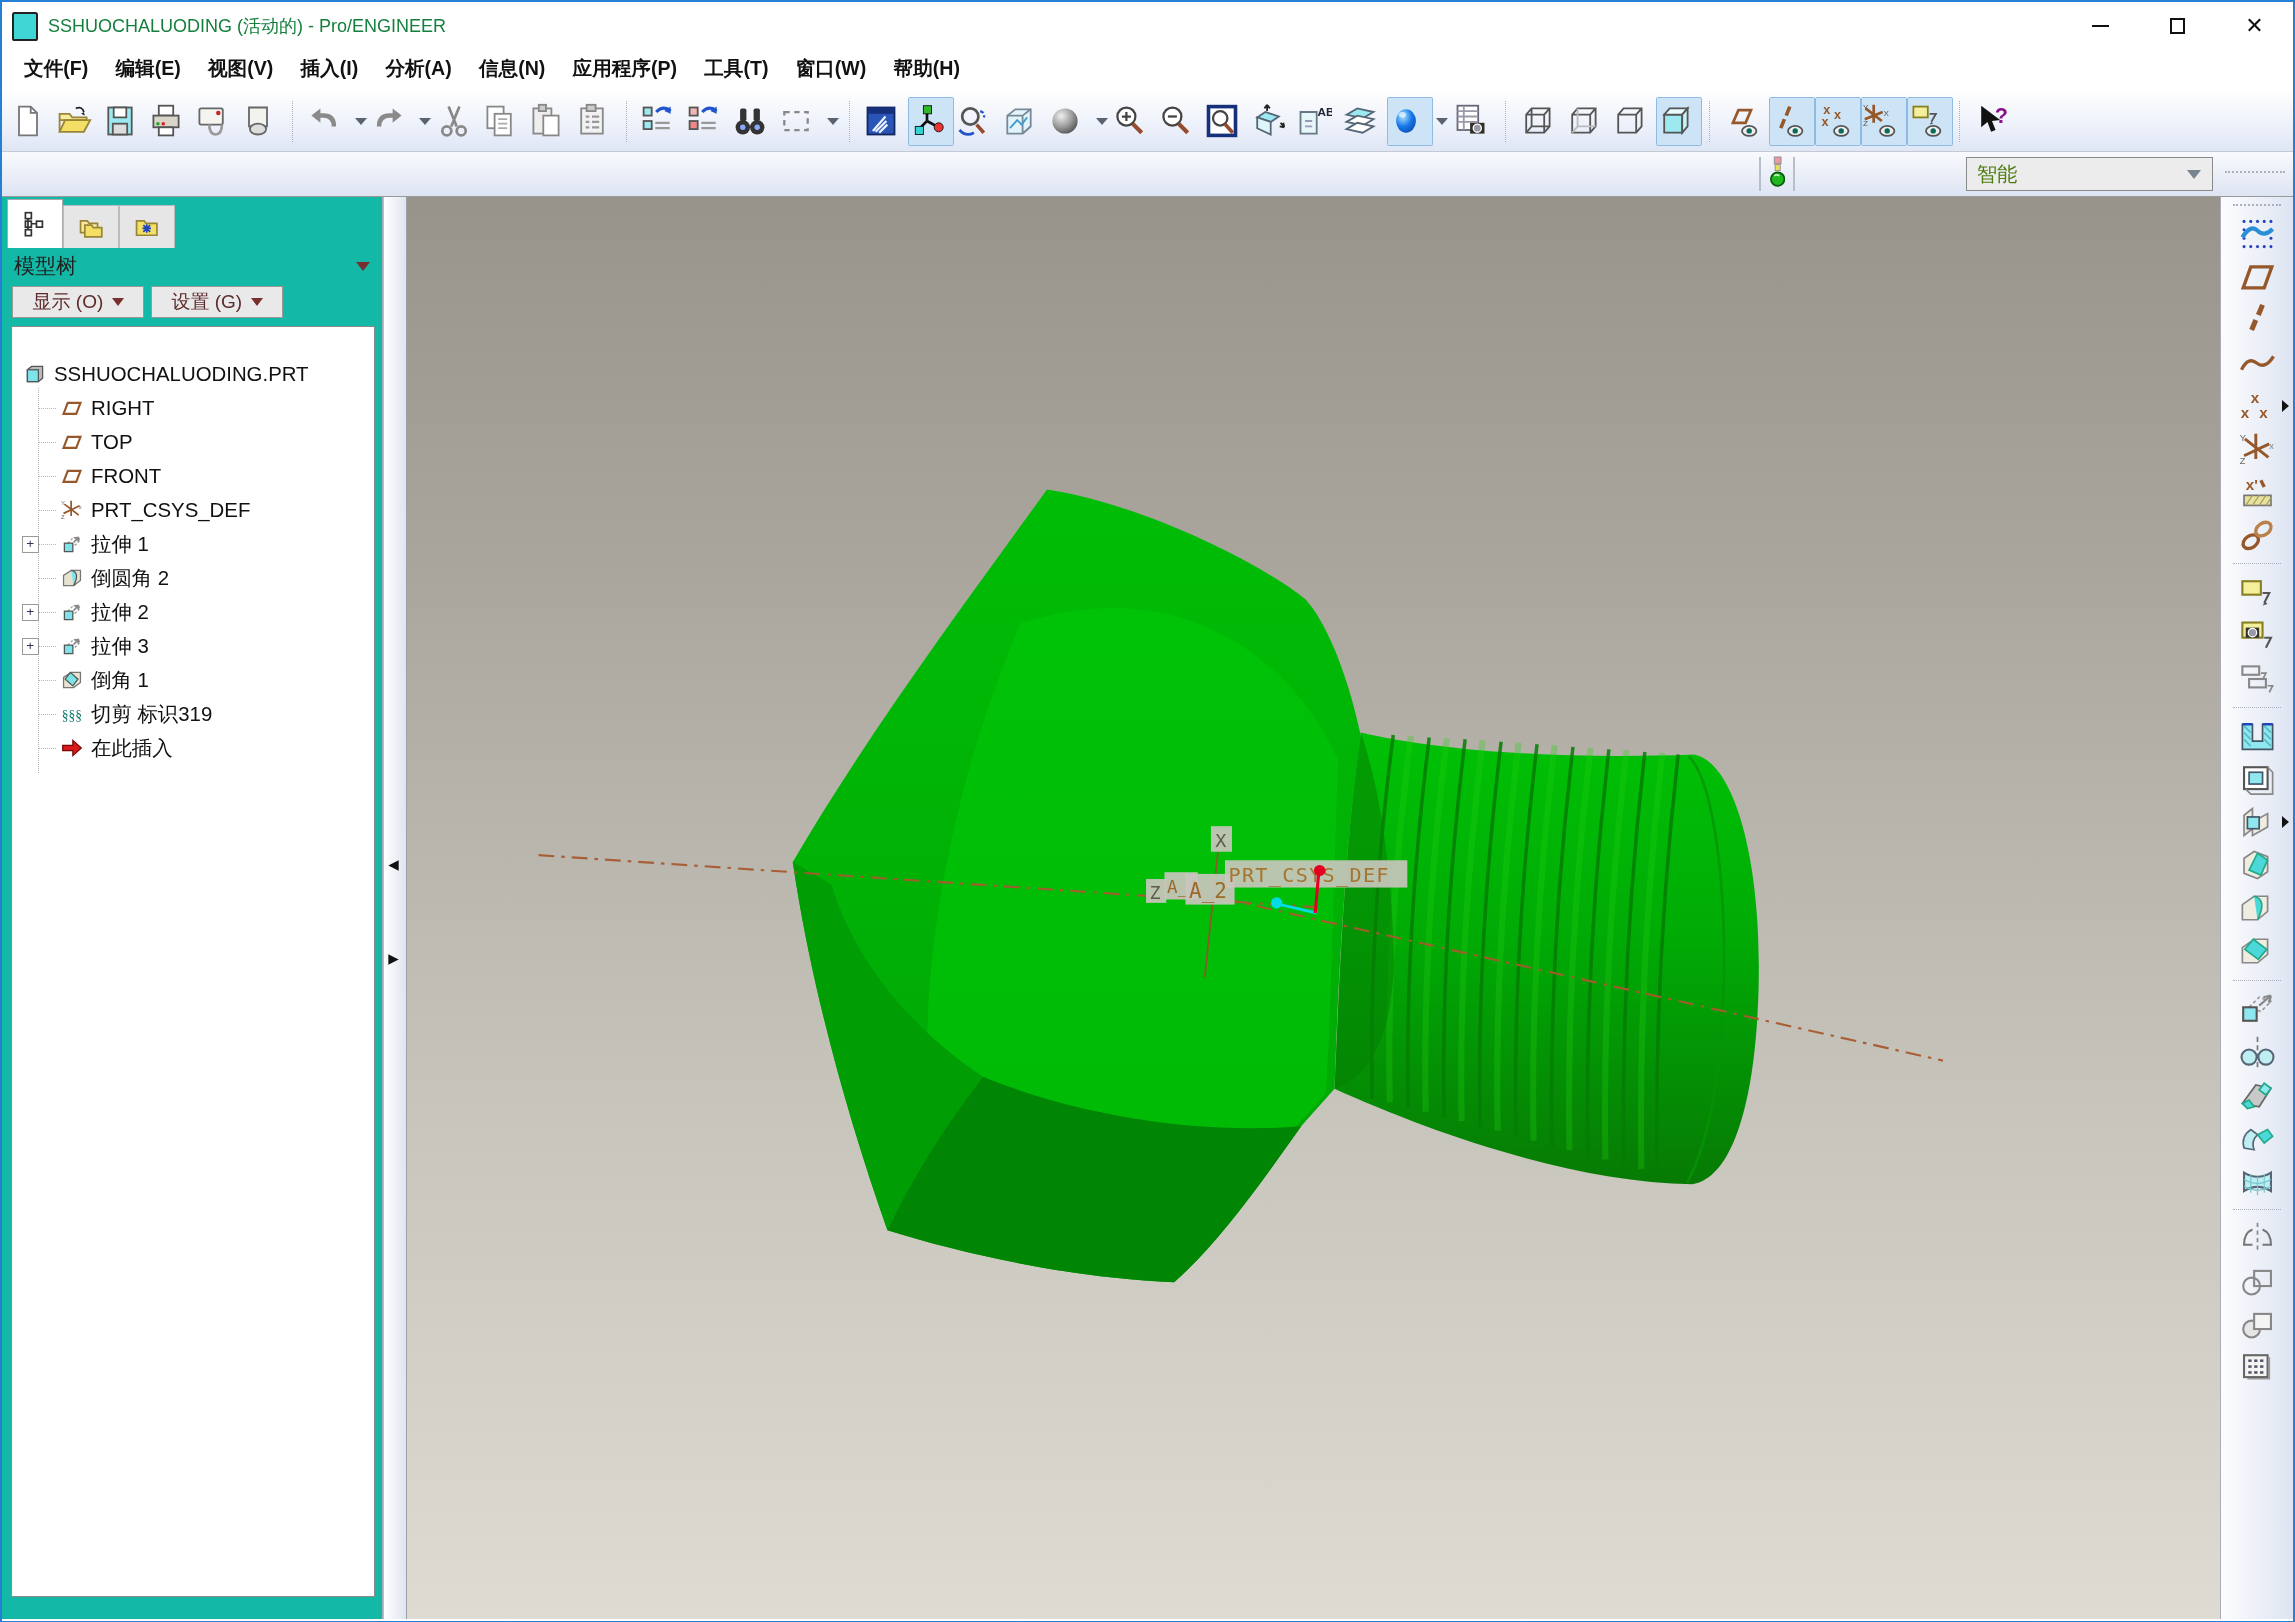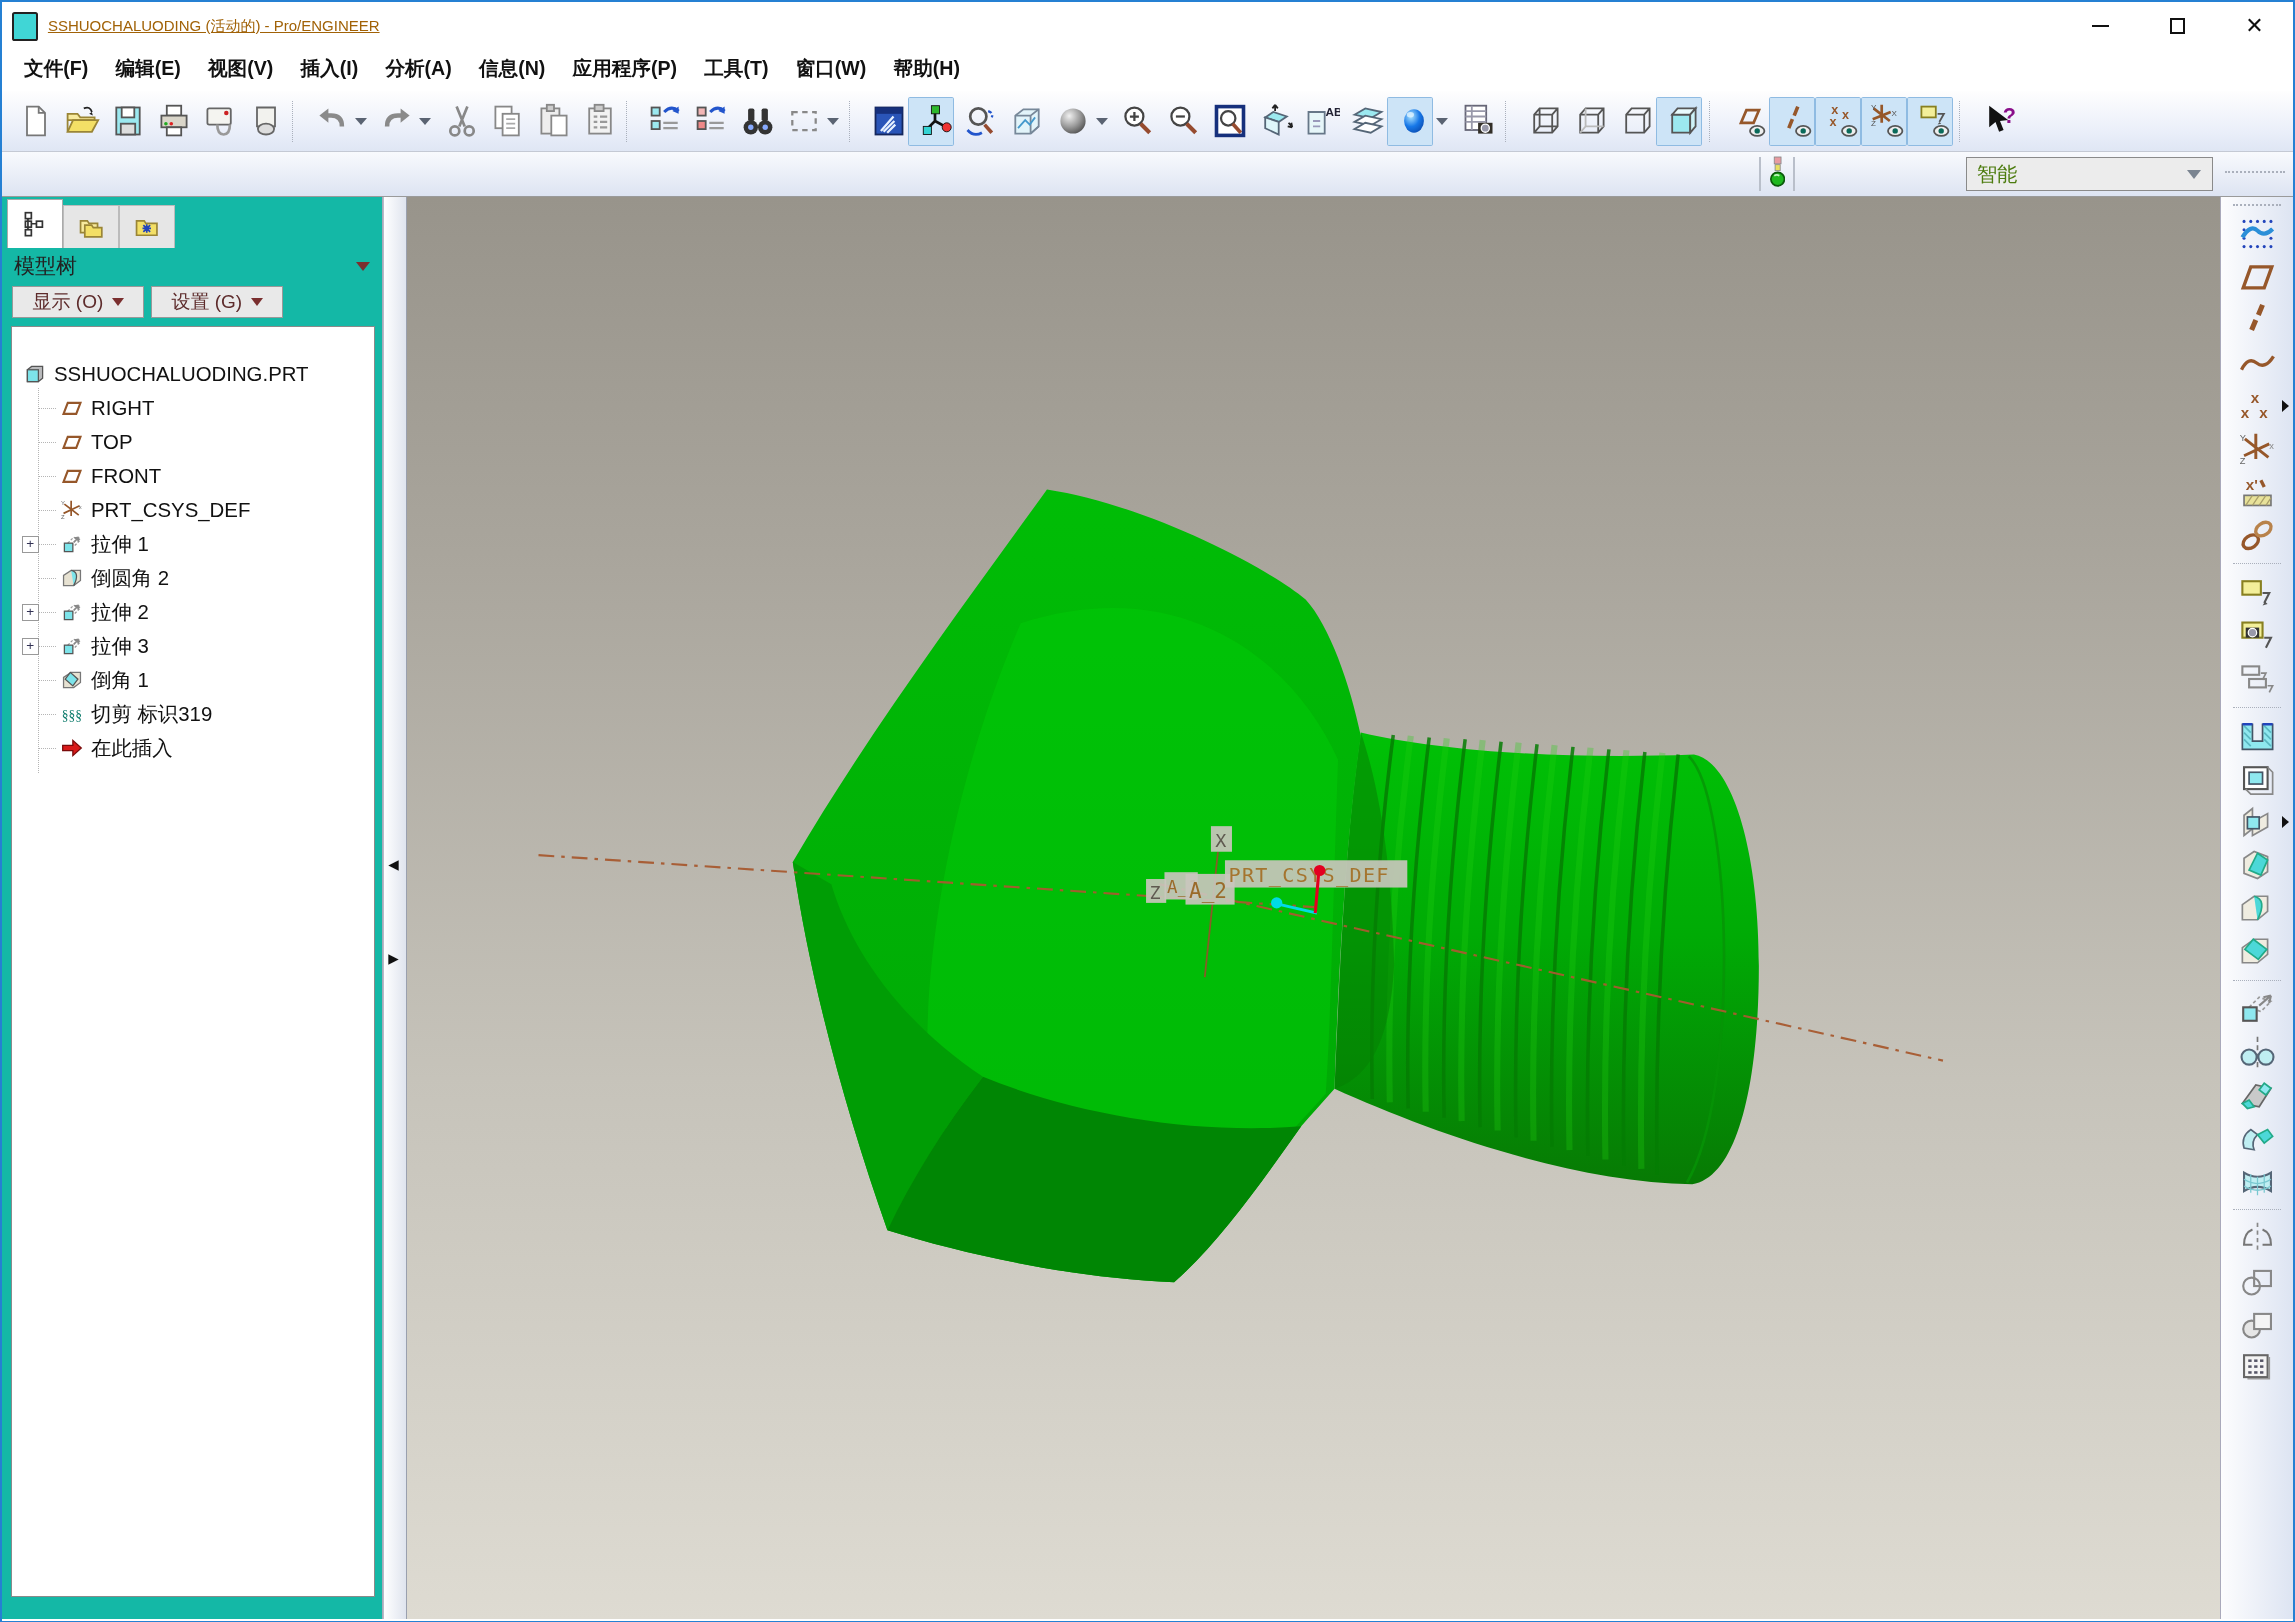--- a/index.html
+++ b/index.html
@@ -2,34 +2,34 @@
 <html style="font-size:13.6px"><head>
 <meta charset="utf-8">
 <style>
   * { margin:0; padding:0; box-sizing:border-box; }
   html,body { width:2295px; height:1623px; overflow:hidden; font-family:"Liberation Sans",sans-serif; }
   .window { position:relative; width:2295px; height:1623px; border:2.6px solid #2580d3; background:#fff; }
 
   
   .titlebar { height:48px; background:#fff; display:flex; align-items:center; padding-left:10.2px; }
   .doc-ico { width:25.5px; height:29px; background:#40d6d6; border:2.6px solid #222; border-radius:2.6px; margin-right:10.2px; }
-  .title-text { font-size:15px; color:#a16207;text-decoration:underline; }
+  .title-text { font-size:18px; color:#15803d; }
   .win-controls { margin-left:auto; display:flex; height:48px; }
   .win-btn { width:77px; height:48px; display:flex; align-items:center; justify-content:center; }
   .glyph-min { width:17px; height:0; border-top:2.6px solid #111; }
   .glyph-max { width:15.3px; height:15.3px; border:2.6px solid #111; }
   .glyph-close { font-size:22px; color:#111; line-height:1; }
 
   
   .menubar { height:41px; background:#fff; display:flex; align-items:flex-start; padding-left:8.5px;font-weight:bold; }
   .menu-item { font-size:19.6px; color:#111; padding:5.1px 13.6px; }
 
   
   .toolbar { height:61px; background:linear-gradient(#fefefe,#e9eef9 70%,#dfe6f4); border-bottom:0.9px solid #c4c9d4; display:flex; align-items:center; padding-left:6.8px; }
-  .tbtn { width:46px; height:49px; display:flex; align-items:center; justify-content:flex-end; border:0.9px solid transparent; border-radius:1.7px; }
+  .tbtn { width:46px; height:49px; display:flex; align-items:center; justify-content:flex-start; border:0.9px solid transparent; border-radius:1.7px; }
   .tbtn.active { background:#cde4f7; border:0.9px solid #8fbbe2; }
   .tsep { width:8.5px; height:41px; border-left:1.7px dotted #aab0bc; margin:0 5.1px 0 6.8px; }
   .caret { width:0; height:0; border-left:6px solid transparent; border-right:6px solid transparent; border-top:7.7px solid #5a6372; margin:0 3.4px; }
 
   
   .subbar { height:44px; background:linear-gradient(#f8fafd,#dde4f2); display:flex; align-items:center; }
   .vline { width:1.7px; height:34px; background:#b9bfca; margin:0 8.5px; }
   .filter-combo { width:247px; height:34px; background:#ececec; border:1.7px solid #8a8a8a; display:flex; align-items:center; padding:0 10.2px; margin-right:12px; }
   .filter-combo span { font-size:20.4px; color:#4d7c0f; }
   .combo-chevron { margin-left:auto; width:0; height:0; border-left:7.7px solid transparent; border-right:7.7px solid transparent; border-top:9.4px solid #7a8490; }

